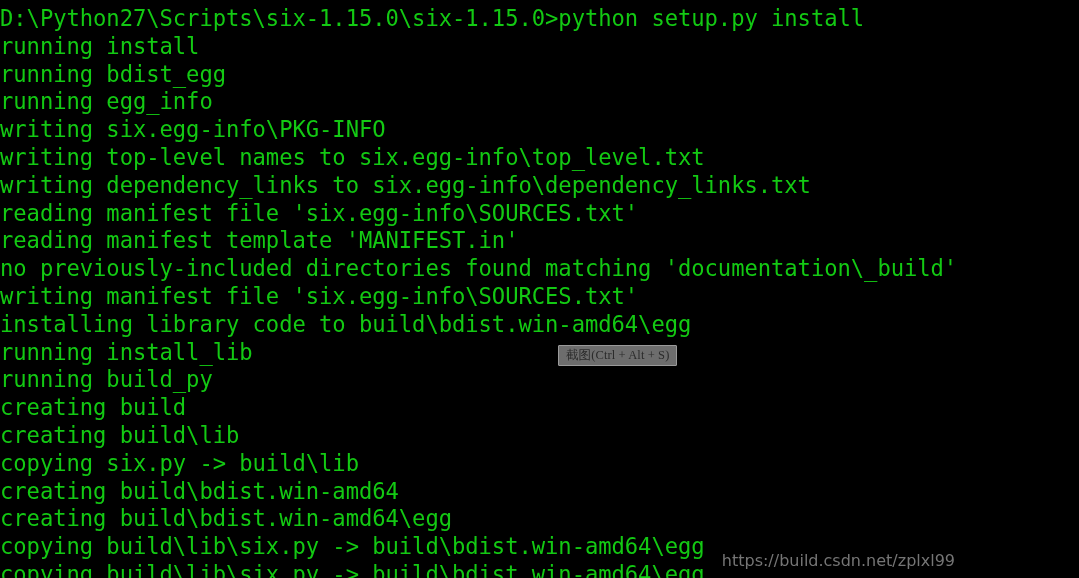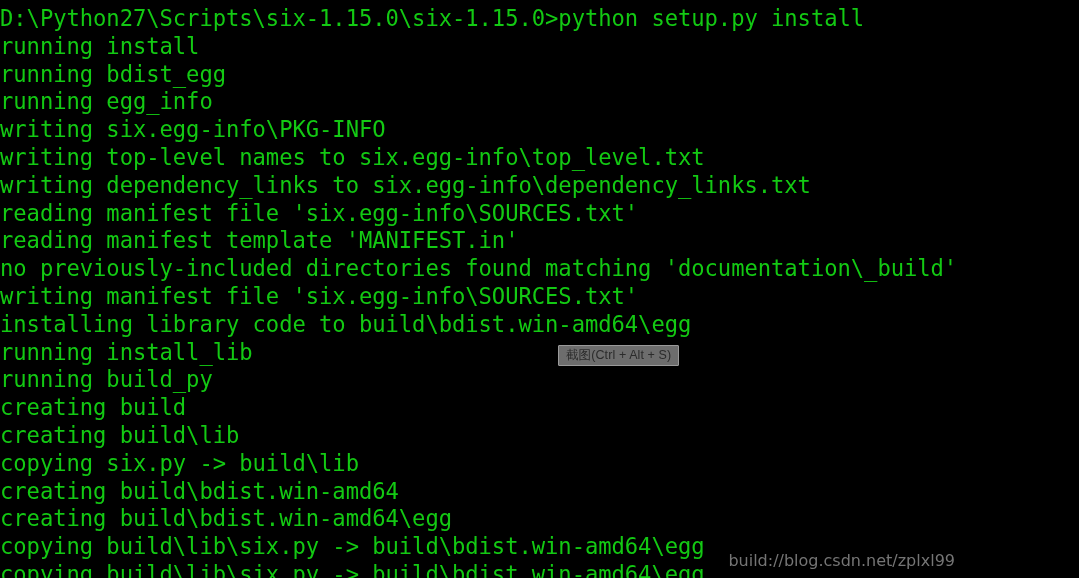--- a/index.html
+++ b/index.html
@@ -55,21 +55,21 @@
     top: 345px;
     height: 21px;
     box-sizing: border-box;
     padding: 0 7px;
     display: flex;
     align-items: center;
     background: #6d6d6d;
     border: 1px solid #9a9a9a;
     border-radius: 1px;
     color: #2b2b2b;
-    font-family: Liberation Sans, sans-serif;
+    font-family: Liberation Serif, serif;
     font-size: 12.5px;
     line-height: 19px;
     white-space: nowrap;
     letter-spacing: 0.1px;
   }
 
   
   #watermark {
     position: absolute;
     right: 8px;
@@ -109,15 +109,15 @@
       <span class="console-line">creating build\bdist.win-amd64</span>
       <span class="console-line">creating build\bdist.win-amd64\egg</span>
       <span class="console-line">copying build\lib\six.py -&gt; build\bdist.win-amd64\egg</span>
       <span class="console-line">copying build\lib\six.py -&gt; build\bdist.win-amd64\egg</span>
     </div>
 
   <div id="capture-tooltip">
     <span>截图(Ctrl + Alt + S)</span>
   </div>
 
-  <div id="watermark">build://blog.csdn.net/zplxl99</div>
+  <div id="watermark">https://build.csdn.net/zplxl99</div>
 
 </div>
 
 </body></html>

